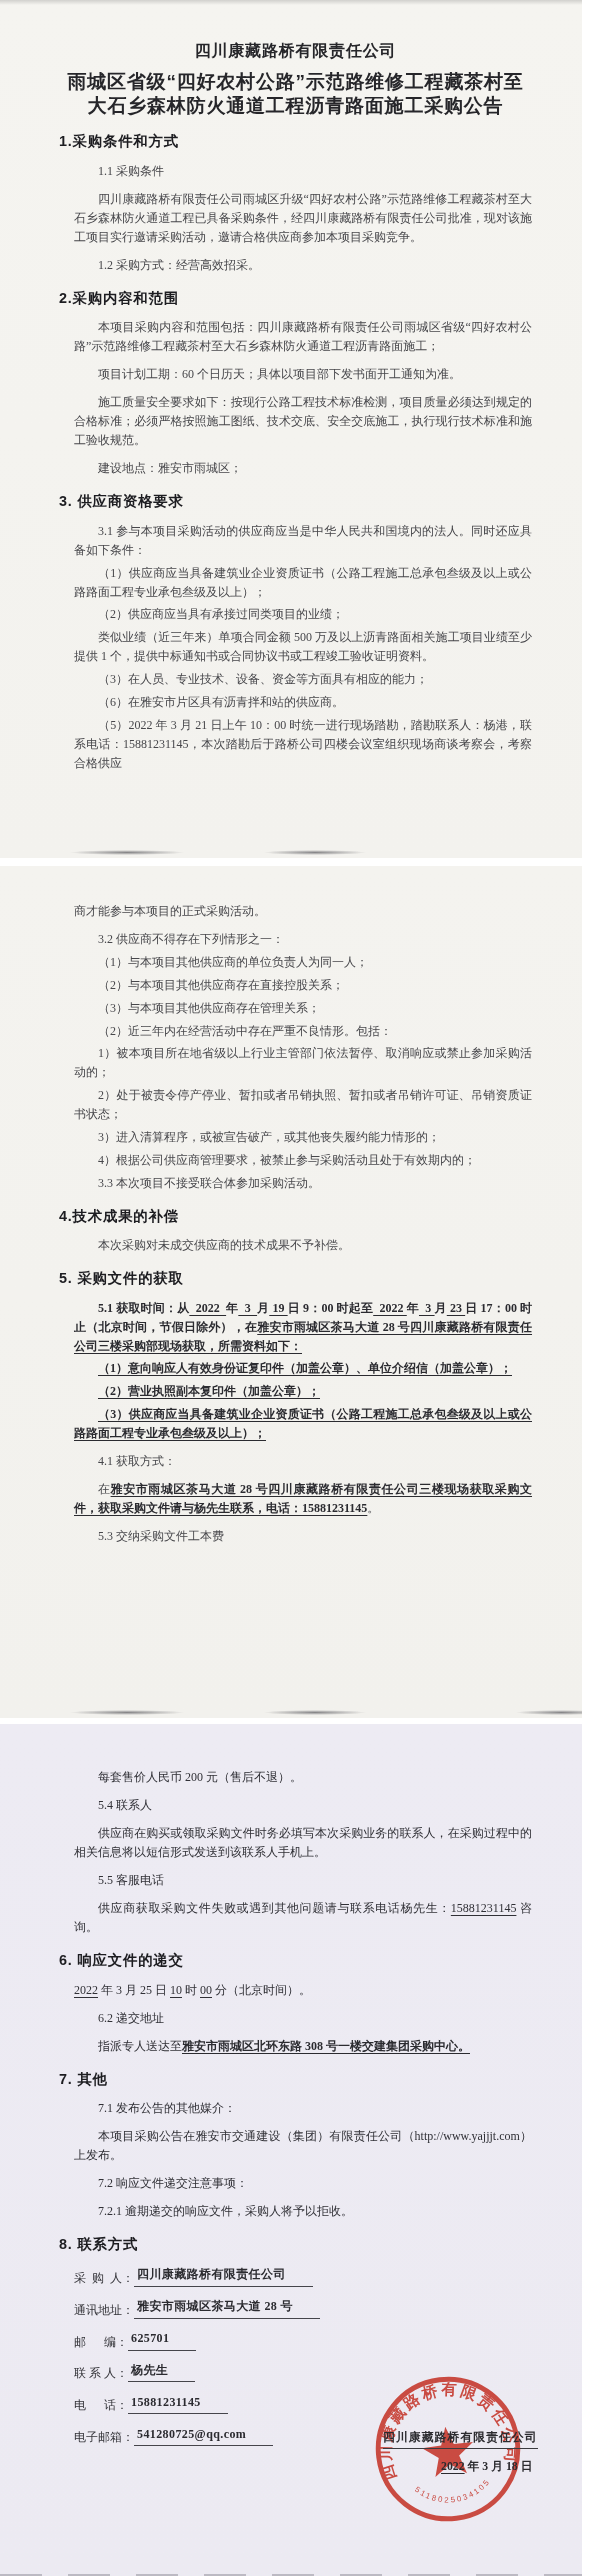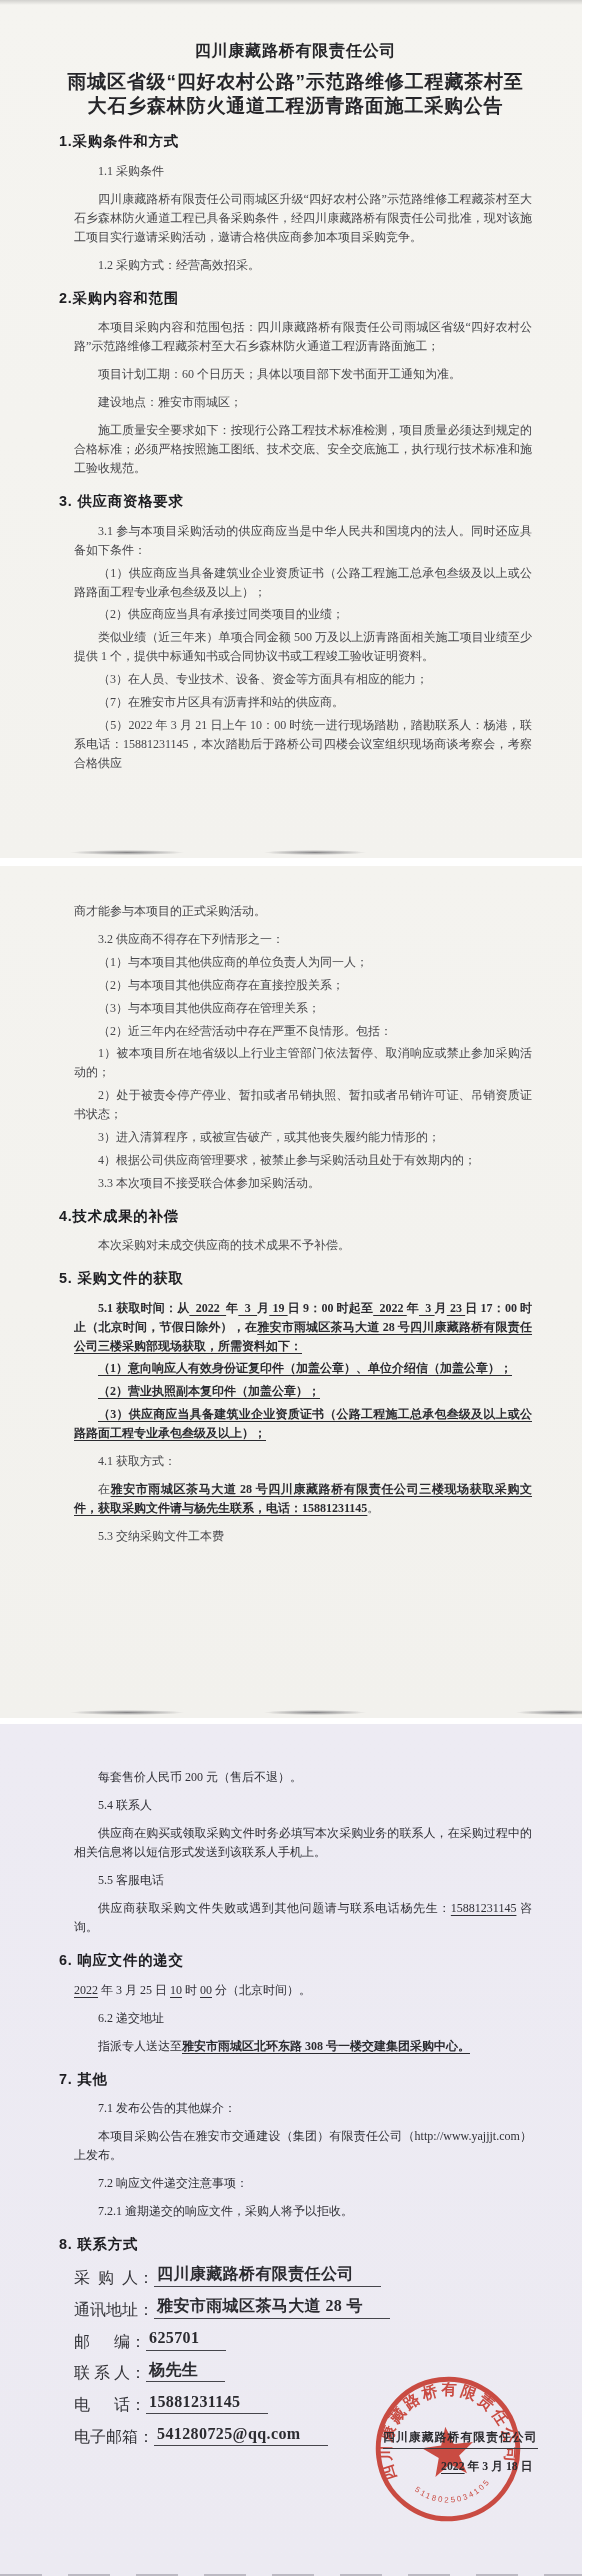--- a/index.html
+++ b/index.html
@@ -23,21 +23,21 @@
        font-size:14.4px; line-height:20.5px; color:#1d1d21; margin:13px 0 10px; letter-spacing:0.8px; }
 
   .p { font-size:12px; line-height:19px; margin:3.8px 0 3.8px 15px;
        text-align:justify; text-indent:2em; }
   .p.noind { text-indent:0; }
   .p.gap { margin-top:9px; }
   .b { font-weight:700; color:#2b2b30; }
   .u { text-decoration:underline; text-underline-offset:3px; }
   .segp span { white-space:pre-wrap; }
 
-  .crow { display:flex; align-items:flex-end; margin:10.6px 0 0 15px; font-size:16px; line-height:18px; }
+  .crow { display:flex; align-items:flex-end; margin:10.6px 0 0 15px; font-size:12px; line-height:18px; }
   .crow .lbl { white-space:pre; color:#333338; }
   .crow .val { font-weight:700; color:#2b2b30; border-bottom:1.1px solid #45454b;
                padding:0 27px 2.3px 3px; letter-spacing:0.4px; }
 
   
   .sig { position:absolute; left:383px; top:706px; z-index:3; font-size:11.8px;
          font-weight:700; color:#2b2b2f; }
   .sig-company { border-bottom:0.9px solid #3a3a3e; padding-bottom:2.3px; letter-spacing:1.1px; white-space:pre; }
   .sig-date { margin-top:10px; margin-left:58px; white-space:pre; }
   .sig-date .u { text-underline-offset:3px; }
@@ -68,29 +68,29 @@
       <div class="t1">四川康藏路桥有限责任公司</div>
       <div class="t2">雨城区省级“四好农村公路”示范路维修工程藏茶村至大石乡森林防火通道工程沥青路面施工采购公告</div>
     </div>
     <div class="h">1.采购条件和方式</div>
     <div class="p gap">1.1  采购条件</div>
     <div class="p gap">四川康藏路桥有限责任公司雨城区升级“四好农村公路”示范路维修工程藏茶村至大石乡森林防火通道工程已具备采购条件，经四川康藏路桥有限责任公司批准，现对该施工项目实行邀请采购活动，邀请合格供应商参加本项目采购竞争。</div>
     <div class="p gap">1.2 采购方式：经营高效招采。</div>
     <div class="h">2.采购内容和范围</div>
     <div class="p gap">本项目采购内容和范围包括：四川康藏路桥有限责任公司雨城区省级“四好农村公路”示范路维修工程藏茶村至大石乡森林防火通道工程沥青路面施工；</div>
     <div class="p gap">项目计划工期：60 个日历天；具体以项目部下发书面开工通知为准。</div>
+    <div class="p gap">施工质量安全要求如下：按现行公路工程技术标准检测，项目质量必须达到规定的合格标准；必须严格按照施工图纸、技术交底、安全交底施工，执行现行技术标准和施工验收规范。</div>
     <div class="p gap">建设地点：雅安市雨城区；</div>
-    <div class="p gap">施工质量安全要求如下：按现行公路工程技术标准检测，项目质量必须达到规定的合格标准；必须严格按照施工图纸、技术交底、安全交底施工，执行现行技术标准和施工验收规范。</div>
     <div class="h">3. 供应商资格要求</div>
     <div class="p gap">3.1 参与本项目采购活动的供应商应当是中华人民共和国境内的法人。同时还应具备如下条件：</div>
     <div class="p">（1）供应商应当具备建筑业企业资质证书（公路工程施工总承包叁级及以上或公路路面工程专业承包叁级及以上）；</div>
     <div class="p">（2）供应商应当具有承接过同类项目的业绩；</div>
     <div class="p">类似业绩（近三年来）单项合同金额 500 万及以上沥青路面相关施工项目业绩至少提供 1 个，提供中标通知书或合同协议书或工程竣工验收证明资料。</div>
     <div class="p">（3）在人员、专业技术、设备、资金等方面具有相应的能力；</div>
-    <div class="p">（7）在雅安市片区具有沥青拌和站的供应商。</div>
+    <div class="p">（6）在雅安市片区具有沥青拌和站的供应商。</div>
     <div class="p">（5）2022 年 3 月 21 日上午 10：00 时统一进行现场踏勘，踏勘联系人：杨港，联系电话：15881231145，本次踏勘后于路桥公司四楼会议室组织现场商谈考察会，考察合格供应</div>
   </div>
   <div class="sm smb a"></div>
   <div class="sm smb b"></div>
 </div>
 
 <div class="page pg2">
   <div class="inner" style="padding-top:33px;">
     <div class="p noind">商才能参与本项目的正式采购活动。</div>
     <div class="p gap">3.2  供应商不得存在下列情形之一：</div>

